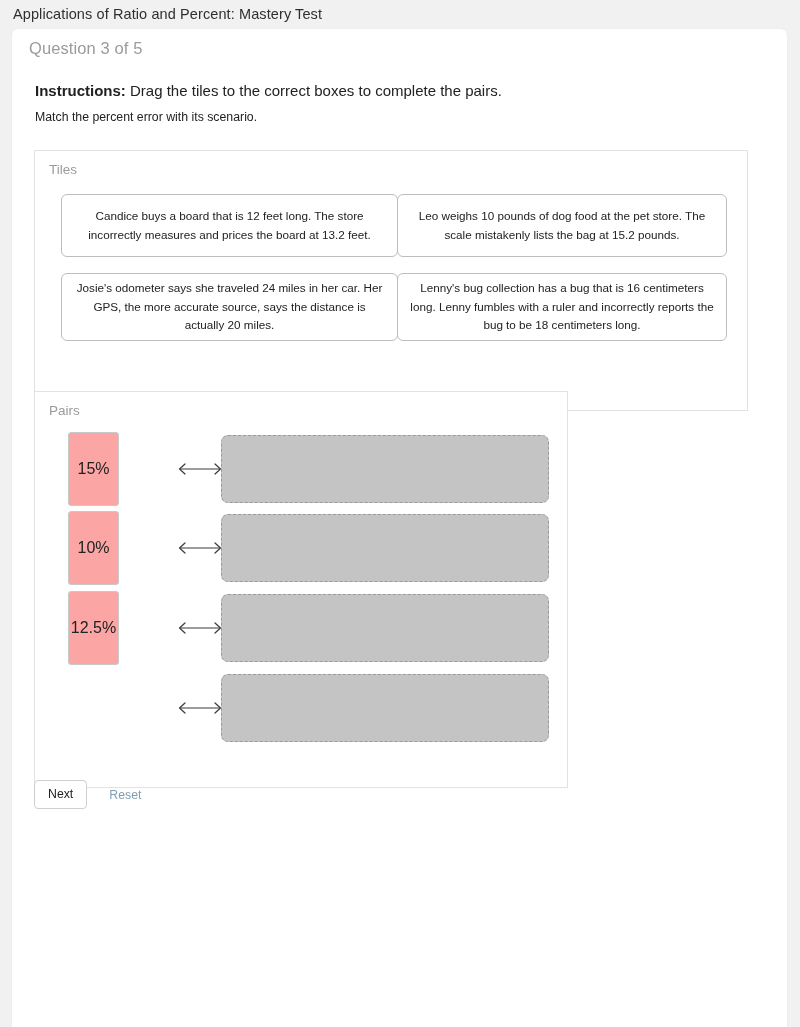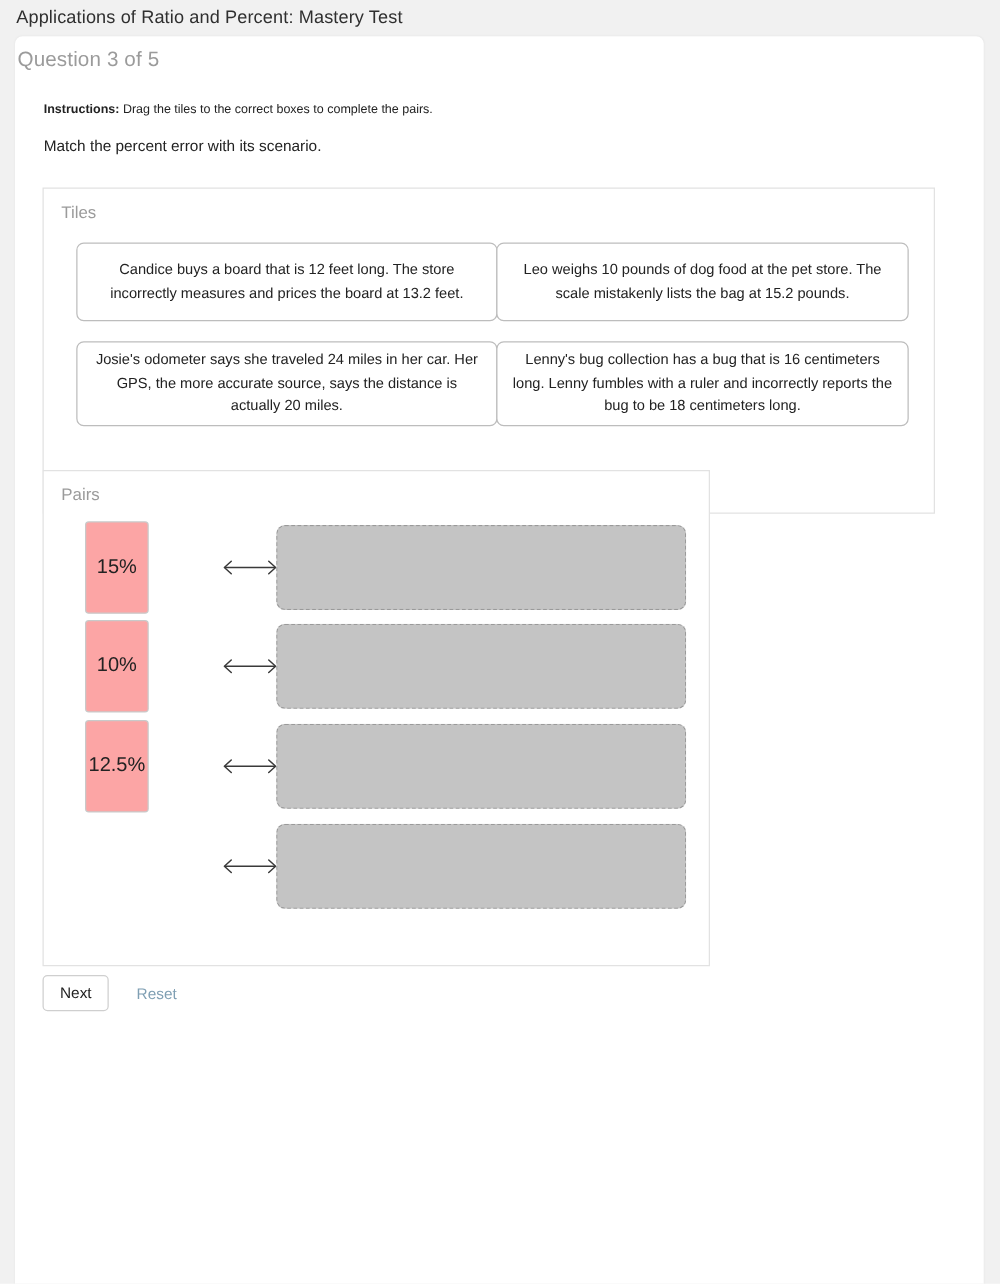--- a/index.html
+++ b/index.html
@@ -34,33 +34,33 @@
     width: 775px;
     height: 998px;
     background: #ffffff;
     border-radius: 6px 6px 0 0;
     box-shadow: 0 0 2px rgba(0,0,0,0.06);
     box-sizing: border-box;
   }
 
   .question-counter {
     position: absolute;
-    left: 2px;
+    left: 17px;
     top: 10px;
     font-size: 16.5px;
     color: #9b9b9b;
     letter-spacing: 0.1px;
     text-align: center;
   }
 
   .instructions-line {
     position: absolute;
     left: 23px;
     top: 53px;
-    font-size: 10px;
+    font-size: 15px;
     color: #222222;
   }
   .instructions-line b { font-weight: bold; }
 
   .match-line {
     position: absolute;
     left: 23px;
     top: 81px;
     font-size: 12.3px;
     color: #222222;
@@ -104,21 +104,21 @@
     padding: 14px 10px;
   }
   .tile.r1 { top: 43px; height: 63px; }
   .tile.r2 { top: 122px; height: 68px; }
   .tile.c1 { left: 26px; width: 337px; }
   .tile.c2 { left: 362px; width: 330px; }
 
   
   #pairs-panel {
     left: 22px;
-    top: 347px;
+    top: 362px;
     width: 534px;
     height: 397px;
   }
   .pair-row {
     position: absolute;
     left: 0;
     width: 100%;
     height: 74px;
   }
   .pair-row.p0 { top: 40px; }

